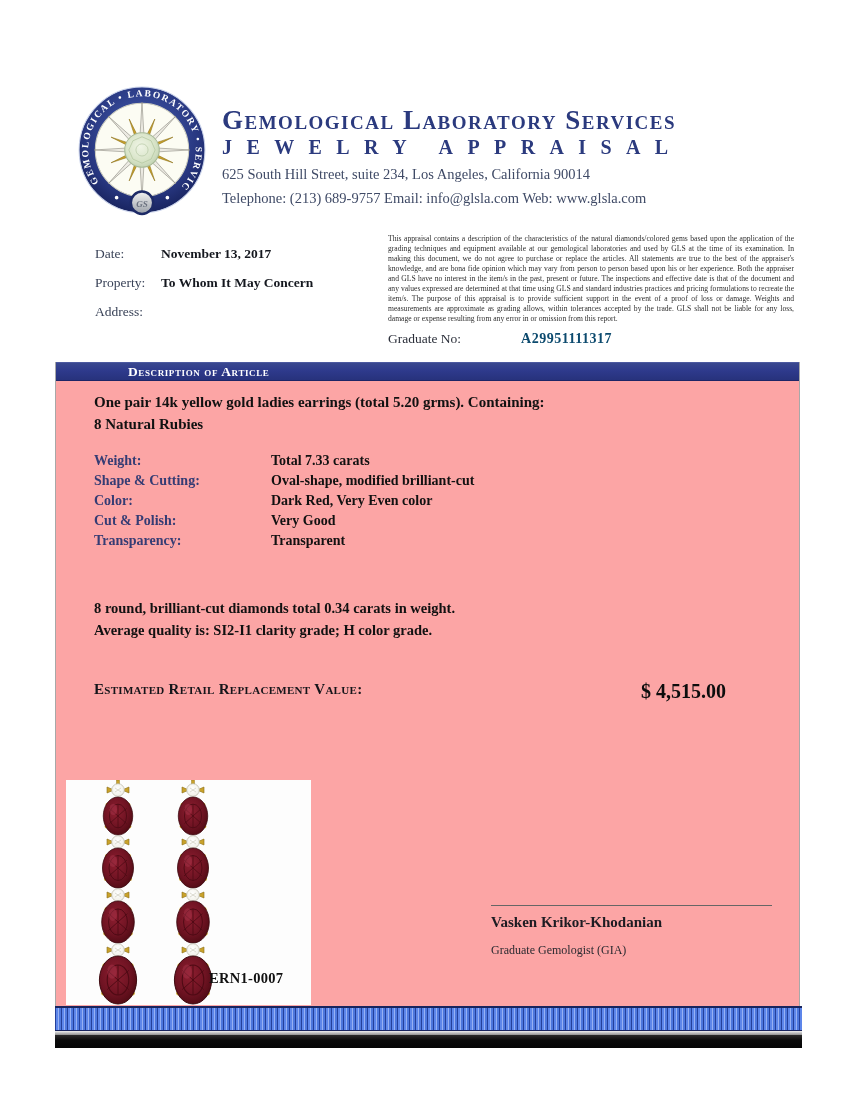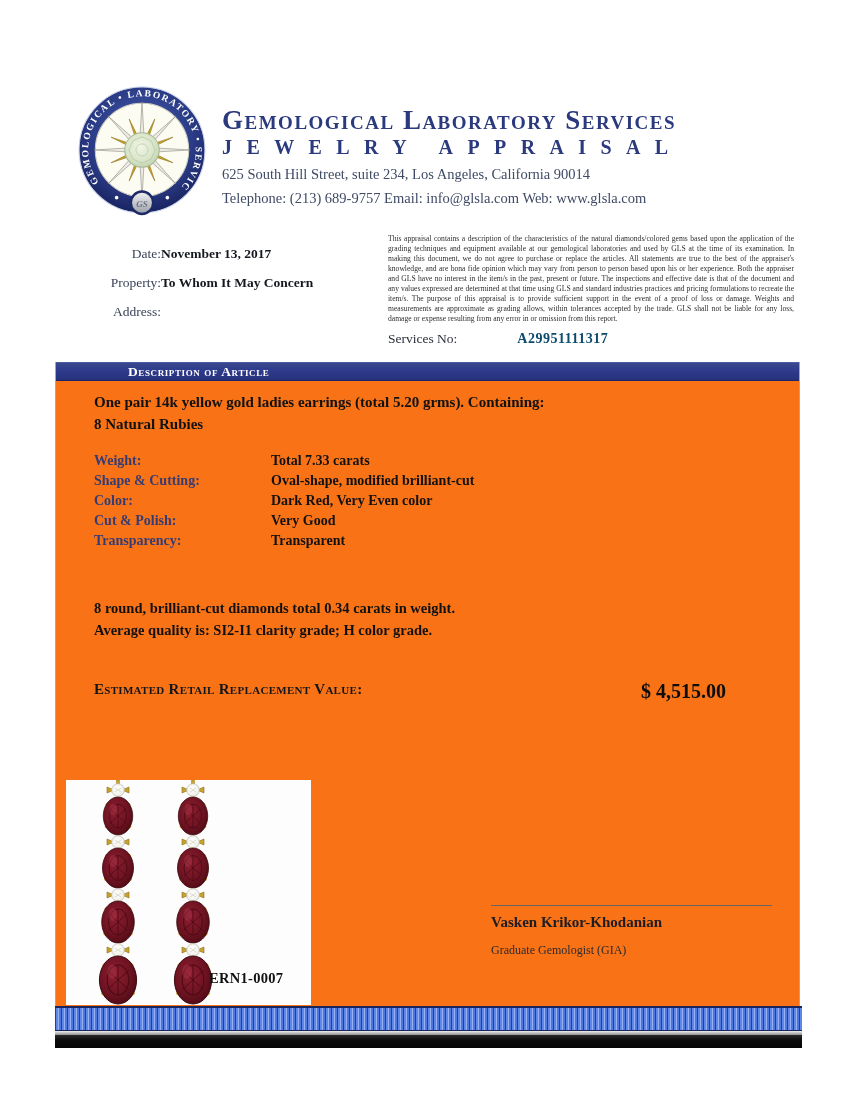--- a/index.html
+++ b/index.html
@@ -20,36 +20,36 @@
   .company-sub {
     font-weight:bold; color:#2b3a7e; text-transform:uppercase;
     font-size:20px; letter-spacing:0.72em; white-space:nowrap; margin-top:2px;
   }
   .company-address, .company-contact {
     color:#3f4a66; font-size:14.5px; line-height:1.25; margin-top:6px; white-space:nowrap;
   }
 
   
   .info-left { position:absolute; left:95px; top:246px; width:280px; }
-  .info-row { display:flex; margin-bottom:13px;text-align:right; }
+  .info-row { display:flex; margin-bottom:13px; }
   .info-label { width:66px; font-size:13.5px; color:#3a4358; }
   .info-value { font-size:13.5px; font-weight:bold; color:#15181f; }
   .info-right { position:absolute; left:388px; top:234px; width:406px; }
   .disclaimer {
     font-size:7.6px; line-height:1.32; color:#2e2e2e; text-align:justify;
   }
   .appraisal-row { margin-top:7px; display:flex; align-items:baseline; }
   .appraisal-label { font-size:13.5px; color:#2b2f3a; margin-right:12px; }
   .appraisal-no { font-size:14px; font-weight:bold; color:#0c4a6e; letter-spacing:0.5px;margin-left:48px; }
 
   
   .frame {
     position:absolute; left:55px; top:362px; width:745px; height:686px;
     border-left:1px solid #a8a8a8; border-right:1px solid #a8a8a8;
-    background:#f97316;
+    background:#fca5a5;
   }
   .section-banner {
     height:19px; background:linear-gradient(180deg,#3a488f 0%,#2e3a8c 45%,#27327c 100%);
     border-top:1px solid #4d5aa0; border-bottom:1px solid #1d2566;
     display:flex; align-items:center;
   }
   .section-banner-title {
     font-variant:small-caps; font-weight:bold; color:#ffffff;
     font-size:13.5px; letter-spacing:0.6px; padding-left:72px; line-height:1;
   }
@@ -178,21 +178,21 @@
     </div>
     <div class="info-row">
       <span class="info-label">Address:</span>
       <span class="info-value"></span>
     </div>
   </div>
 
   <div class="info-right">
     <div class="disclaimer">This appraisal contains a description of the characteristics of the natural diamonds/colored gems based upon the application of the grading techniques and equipment available at our gemological laboratories and used by GLS at the time of its examination. In making this document, we do not agree to purchase or replace the articles. All statements are true to the best of the appraiser's knowledge, and are bona fide opinion which may vary from person to person based upon his or her experience. Both the appraiser and GLS have no interest in the item/s in the past, present or future. The inspections and effective date is that of the document and any values expressed are determined at that time using GLS and standard industries practices and pricing formulations to recreate the item/s. The purpose of this appraisal is to provide sufficient support in the event of a proof of loss or damage. Weights and measurements are approximate as grading allows, within tolerances accepted by the trade. GLS shall not be liable for any loss, damage or expense resulting from any error in or omission from this report.</div>
     <div class="appraisal-row">
-      <span class="appraisal-label">Services No:</span>
+      <span class="appraisal-label">Graduate No:</span>
       <span class="appraisal-no">A29951111317</span>
     </div>
   </div>
 
   <div class="frame">
 
     <div class="section-banner">
       <span class="section-banner-title">Description of Article</span>
     </div>
 

